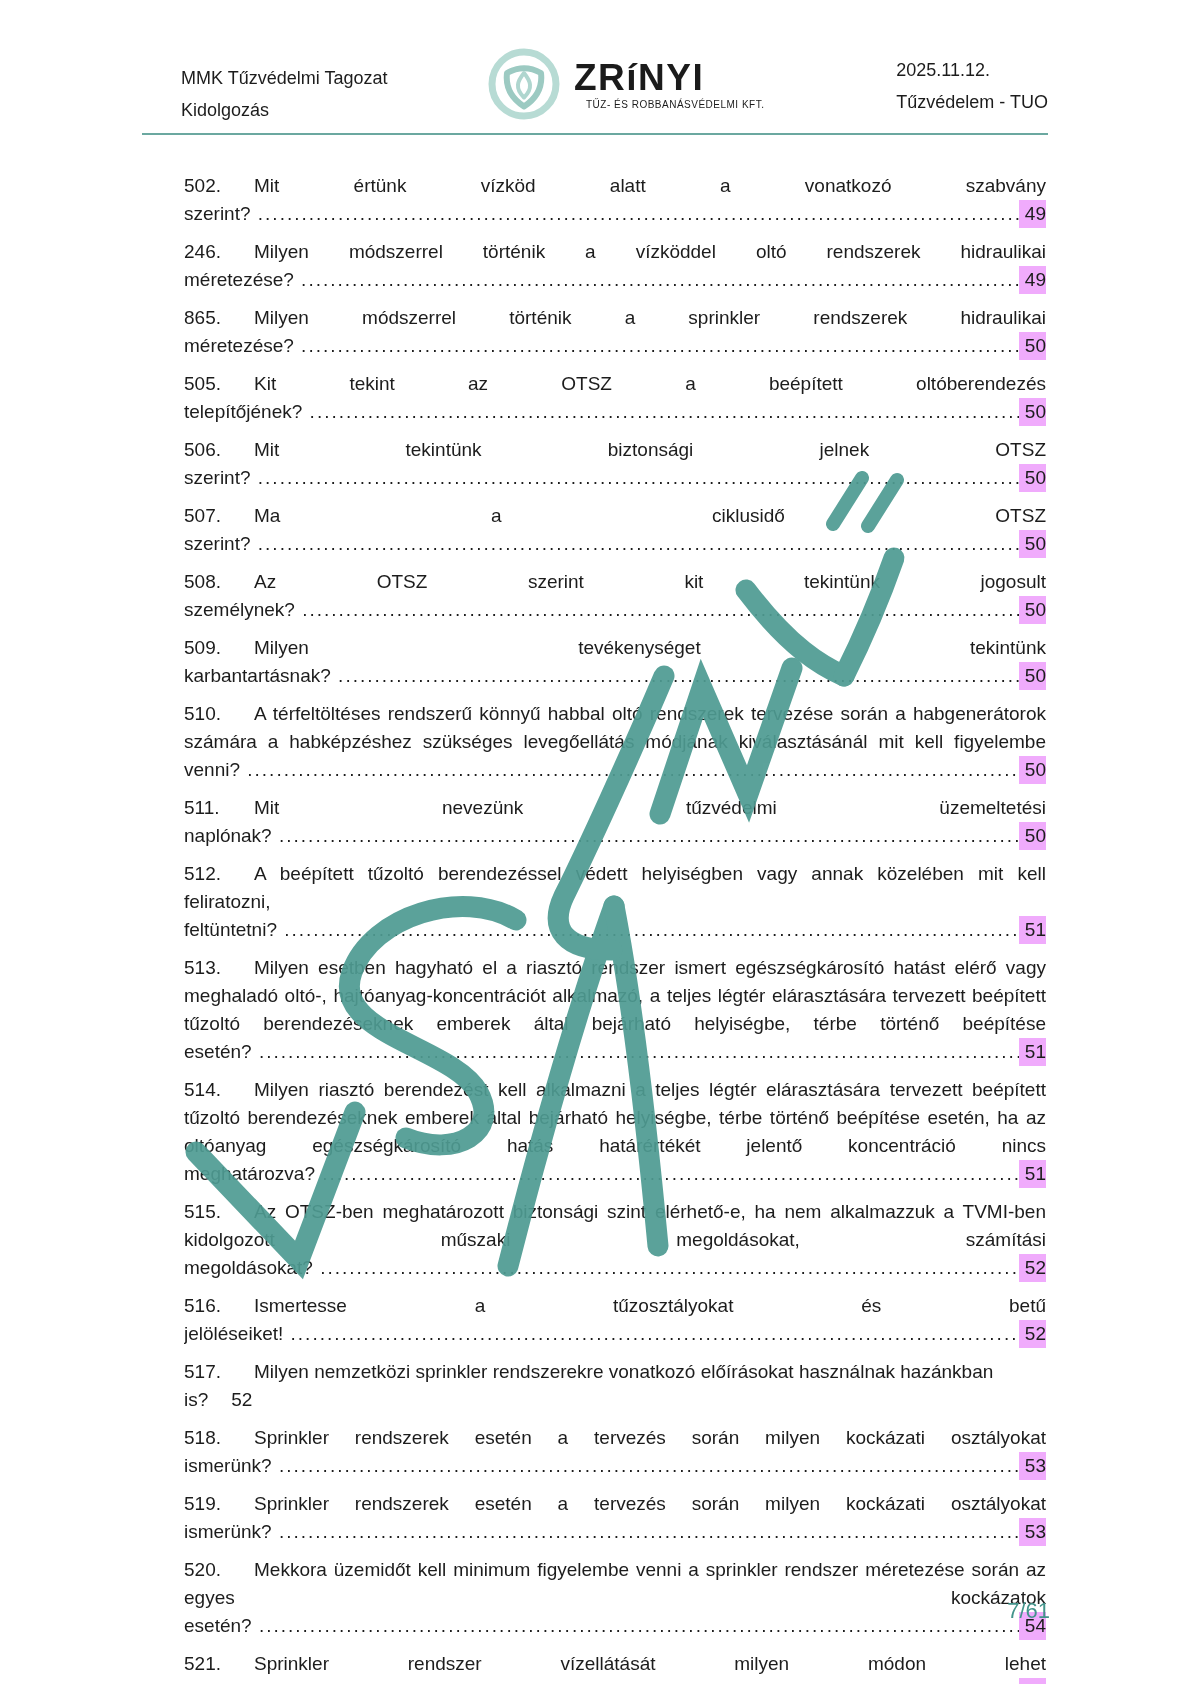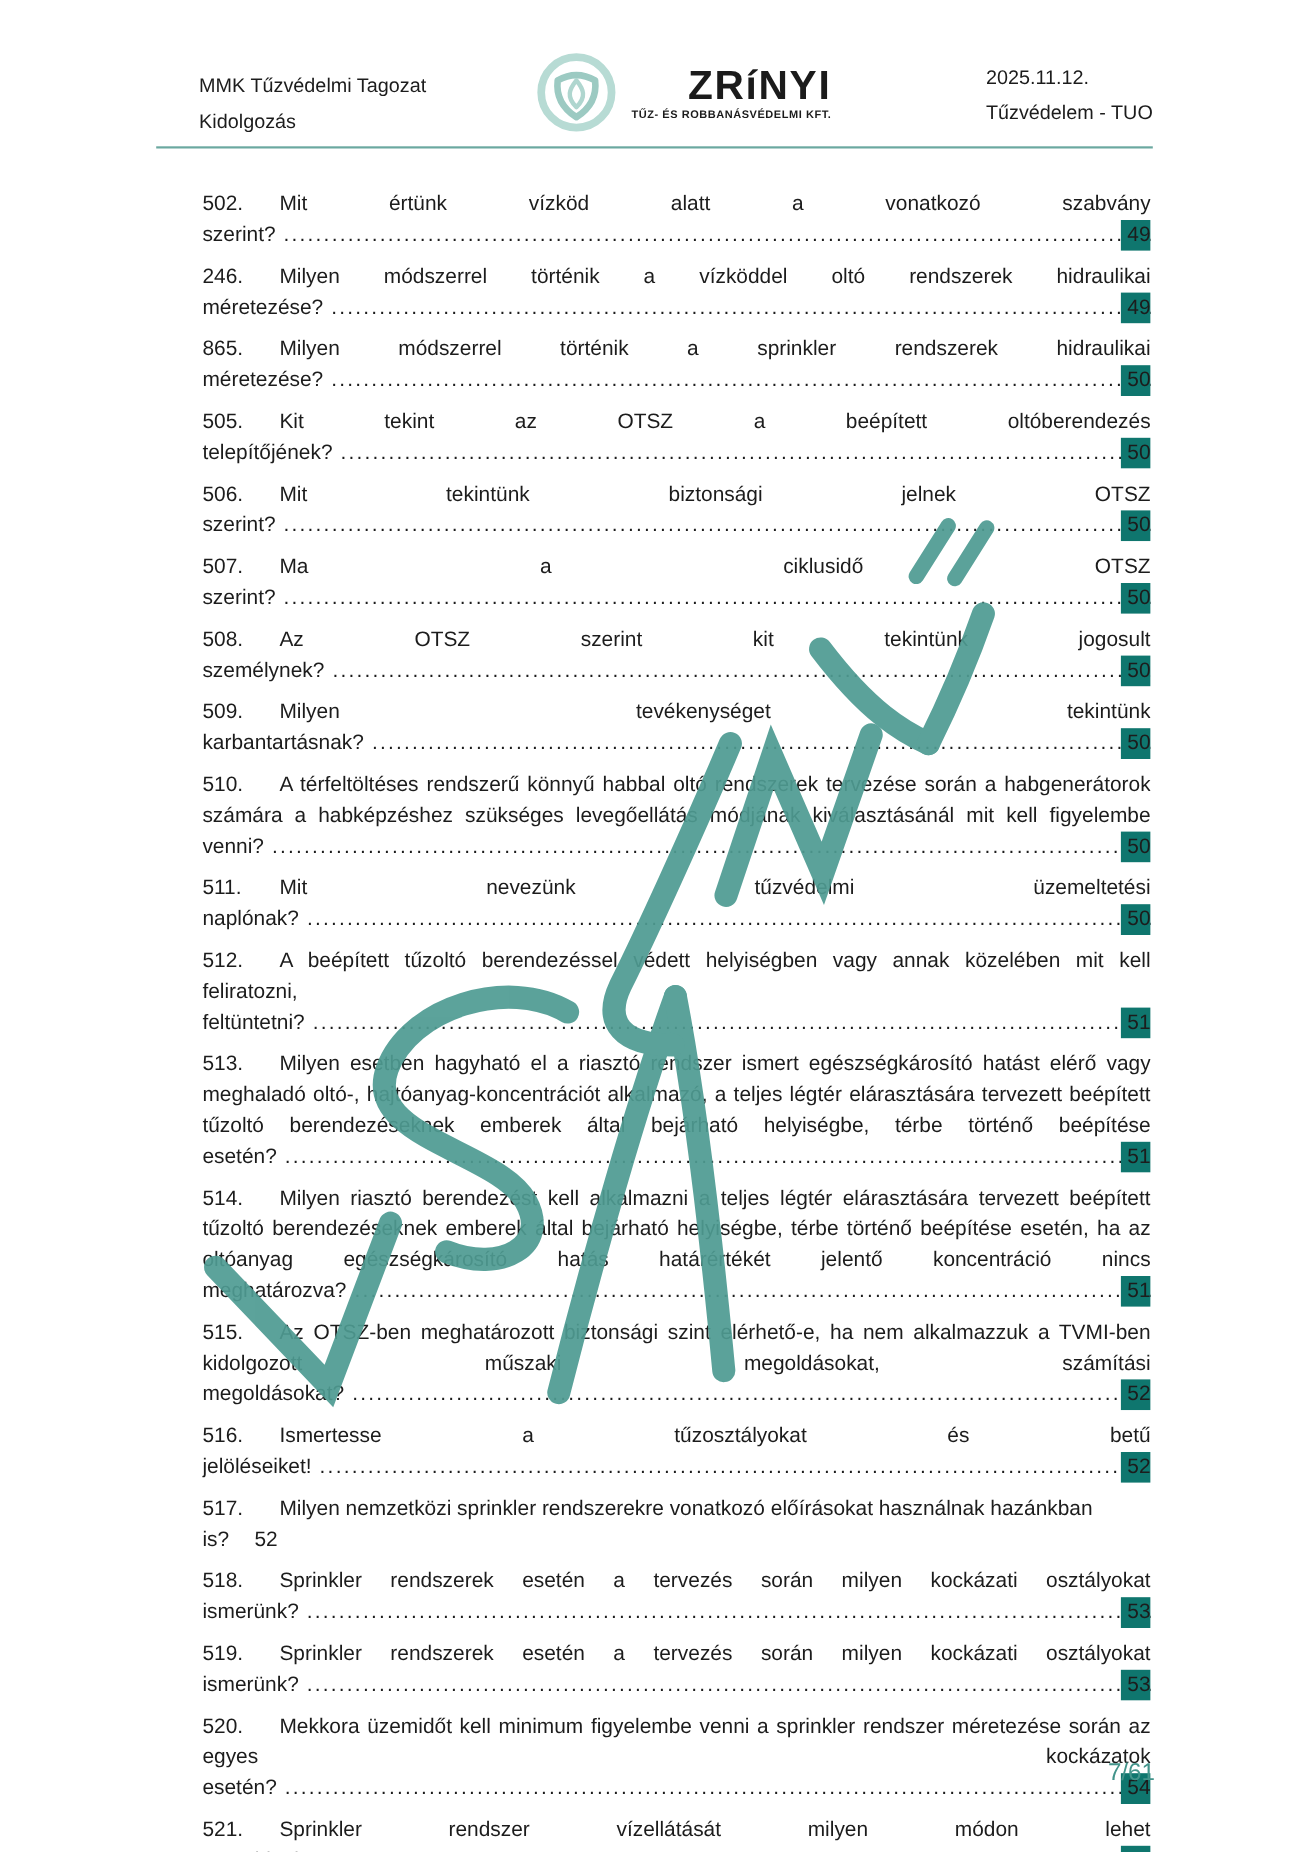--- a/index.html
+++ b/index.html
@@ -5,34 +5,34 @@
   html,body{margin:0;padding:0;background:#ffffff;}
   body{
     width:1190px;height:1684px;position:relative;overflow:hidden;
     font-family:"Liberation Sans","DejaVu Sans",sans-serif;
     color:#1c1c1c;
   }
   
   .header-left{position:absolute;left:133px;top:62px;font-size:18px;line-height:32px;margin-left:48px;}
   .header-right{position:absolute;right:142px;top:54px;font-size:18px;line-height:32px;text-align:left;}
   .logo{position:absolute;left:487px;top:47px;display:flex;align-items:center;}
-  .logo-text{margin-left:13px;text-align:right;}
+  .logo-text{margin-left:13px;}
   .brand{font-size:37px;font-weight:700;letter-spacing:1.5px;line-height:38px;color:#1b1b1b;}
-  .tagline{font-size:10px;font-weight:700;letter-spacing:0.5px;margin-top:2px;color:#1b1b1b;white-space:nowrap;}
+  .tagline{font-size:10px;font-weight:400;letter-spacing:0.5px;margin-top:2px;color:#1b1b1b;white-space:nowrap;margin-left:12px;}
   .divider{position:absolute;left:142px;top:133px;width:906px;height:2px;background:#6ba8a0;}
   
   .toc{position:absolute;left:184px;top:172px;width:862px;font-size:19px;line-height:28px;}
   .toc-entry{position:relative;overflow:hidden;text-align:justify;margin-bottom:10px;}
   .num{display:inline-block;width:70px;}
   .toc-text::after{
     content:"\00a0...................................................................................................................................................................................................................................................................";
     white-space:nowrap;letter-spacing:2px;
   }
   .toc-entry.no-leader .toc-text::after{content:none;}
-  .page{position:absolute;right:0;bottom:0;background:#0f766e;padding-left:6px;line-height:28px;}
+  .page{position:absolute;right:0;bottom:0;background:#f0abfc;padding-left:6px;line-height:28px;}
   .page.inline{position:static;background:transparent;padding-left:23px;}
   
   .footer{position:absolute;right:140px;top:1598px;font-size:22px;color:#43948b;}
   
   .watermark{position:absolute;left:0;top:0;width:1190px;height:1684px;pointer-events:none;z-index:5;}
 </style>
 </head>
 <body>
 
 <div class="header-left">

